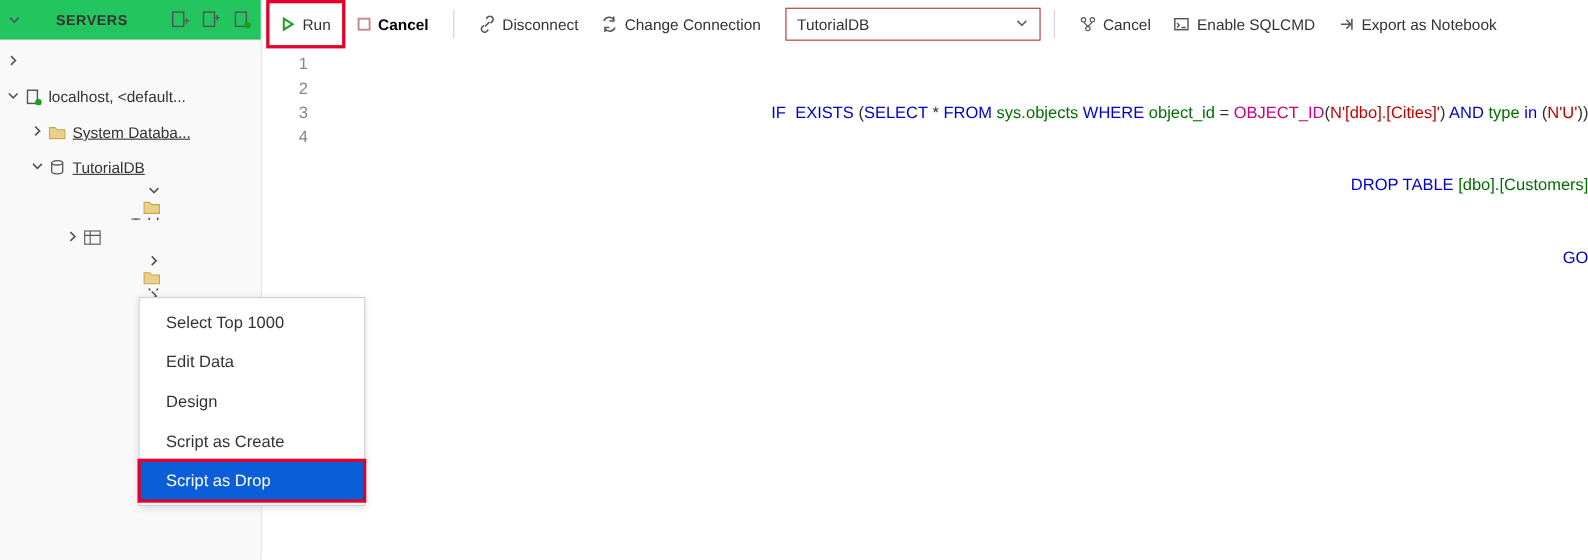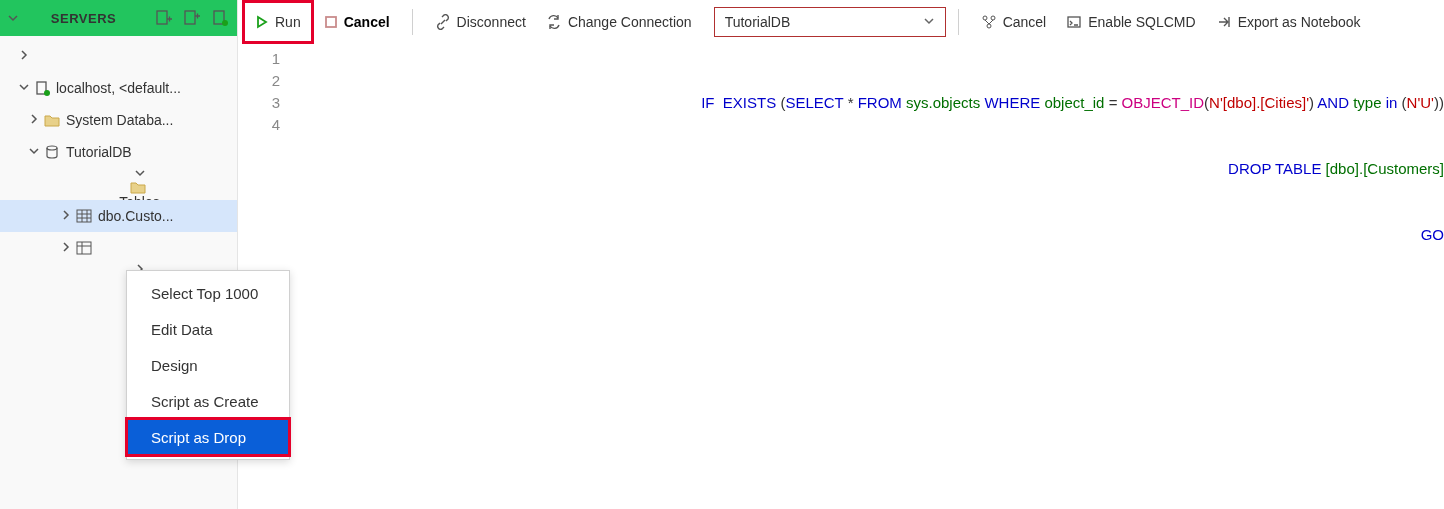--- a/index.html
+++ b/index.html
@@ -11,23 +11,23 @@
 .sidebar-title { font-weight: 700; flex: 1; letter-spacing: .5px; font-size: 13px; }
 .sidebar-header .hicon { margin-left: 10px; position: relative; }
 .sidebar-header svg { display: block; }
 
 .tree { flex: 1; padding-top: 4px; font-size: 14px; overflow: hidden; }
 .row { display: flex; align-items: center; height: 32px; padding-left: 4px; white-space: nowrap; overflow: hidden; color: #333; }
 .row .chev { width: 16px; text-align: center; color: #555; font-size: 11px; }
 .row .icon { width: 20px; display: inline-flex; justify-content: center; margin-right: 4px; }
 .row.selected { background: #d6e6fb; }
 .truncate { overflow: hidden; text-overflow: ellipsis; }
-.indent0 { padding-left: 16px; }
+.indent0 { padding-left: 4px; }
 .indent1 { padding-left: 12px; }
-.indent2 { padding-left: 26px; }
+.indent2 { padding-left: 26px; text-decoration: underline; }
 .indent3 { padding-left: 42px; flex-direction: column; }
 .indent4 { padding-left: 58px; }
 
 .main { flex: 1; display: flex; flex-direction: column; }
 .toolbar { height: 44px; display: flex; align-items: center; padding: 0 4px; gap: 0; }
 .tbtn { display: flex; align-items: center; height: 44px; padding: 0 10px; gap: 6px; color: #333; cursor: pointer; }
 .tbtn.disabled { color: #000000; font-weight: bold; }
 .tbtn svg { display: block; }
 .run-highlight { border: 3px solid #e4002b; }
 .sep { width: 1px; height: 26px; background: #d0d0d0; margin: 0 12px; }
@@ -38,21 +38,21 @@
 .gutter { width: 56px; text-align: right; color: #888; padding-right: 14px; padding-top: 4px; user-select: none; }
 .gutter div { height: 22px; }
 .code { flex: 1; padding-top: 4px; white-space: pre; text-align: right; }
 .code div { height: 22px; }
 .kw { color: #0000cc; }
 .fn { color: #cc0080; }
 .str { color: #c00000; }
 .punct { color: #333; }
 .id { color: #006f00; }
 
-.context-menu { position: absolute; left: 126px; top: 270px; width: 164px; background: #fff; border: 1px solid #d0d0d0; box-shadow: 0 2px 8px rgba(0,0,0,.15); padding: 4px 0; z-index: 10; }
+.context-menu { position: absolute; left: 126px; top: 270px; width: 206px; background: #fff; border: 1px solid #d0d0d0; box-shadow: 0 2px 8px rgba(0,0,0,.15); padding: 4px 0; z-index: 10; }
 .context-menu .mitem { height: 36px; display: flex; align-items: center; padding: 0 24px; font-size: 15px; cursor: pointer; color: #333; }
 .context-menu .mitem.hi { background: #0a5fd8; color: #fff; }
 .context-menu .mitem.hi-border { outline: 3px solid #e4002b; outline-offset: -1px; text-align: right; }
 
 
 .green-dot { fill: #1aa01a; }
 </style>
 </head>
 <body>
 
@@ -146,37 +146,20 @@
           </svg>
       </span>
       <span class="icon">
         <svg width="16" height="14" viewBox="0 0 16 14">
             <path d="M1 3 h5 l2 2 h7 v8 h-14 z" fill="#e8d18a" stroke="#caa84a"></path>
           </svg>
       </span>
       <span>Tables</span>
     </div>
 
-    <div class="row indent4 selected">
-      <span class="chev">
-        <svg width="10" height="10" viewBox="0 0 10 10">
-            <path d="M3 1 L7 5 L3 9" stroke="#555" stroke-width="1.5" fill="none"></path>
-          </svg>
-      </span>
-      <span class="icon">
-        <svg width="16" height="14" viewBox="0 0 16 14">
-            <rect x="1" y="1" width="14" height="12" fill="none" stroke="#555"></rect>
-            <line x1="1" y1="5" x2="15" y2="5" stroke="#555"></line>
-            <line x1="1" y1="9" x2="15" y2="9" stroke="#555"></line>
-            <line x1="6" y1="1" x2="6" y2="13" stroke="#555"></line>
-            <line x1="11" y1="1" x2="11" y2="13" stroke="#555"></line>
-          </svg>
-      </span>
-      <span class="truncate">dbo.Custo...</span>
-    </div>
 
     <div class="row indent4">
       <span class="chev">
         <svg width="10" height="10" viewBox="0 0 10 10">
             <path d="M3 1 L7 5 L3 9" stroke="#555" stroke-width="1.5" fill="none"></path>
           </svg>
       </span>
       <span class="icon">
         <svg width="16" height="14" viewBox="0 0 16 14">
             <rect x="1" y="1" width="14" height="12" fill="none" stroke="#555"></rect>

